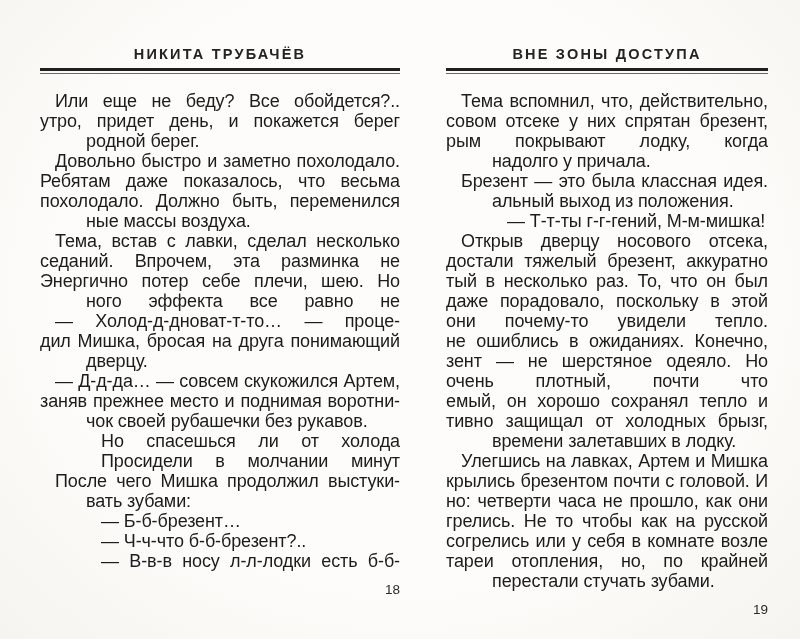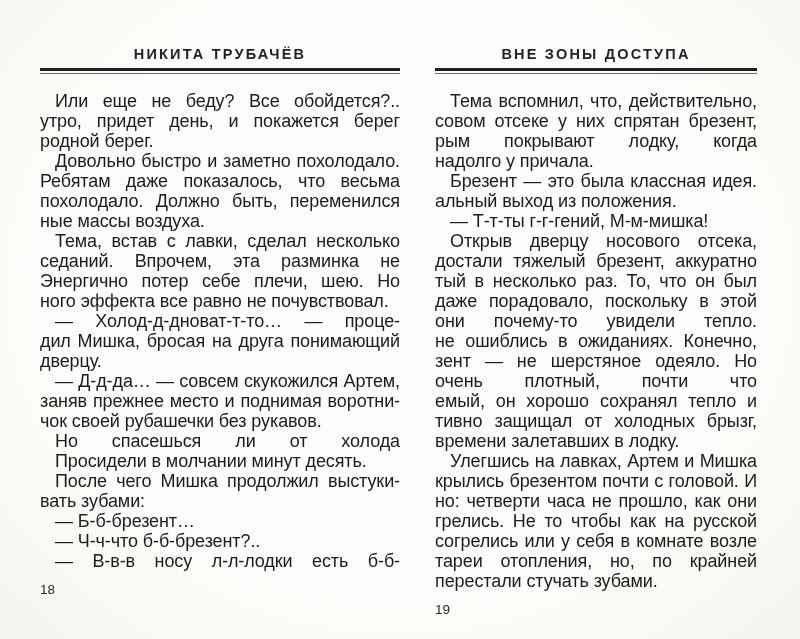--- a/index.html
+++ b/index.html
@@ -14,21 +14,21 @@
     background: radial-gradient(ellipse at 50% 45%, #fdfcfa 60%, #f6f4f0 100%);
     overflow: hidden;
     color: #1e1e1e;
     text-decoration: underline;
   }
   .page {
     position: absolute;
     top: 44px;
   }
   .page-left  { left: 40px;  width: 360px; }
-  .page-right { left: 435px; width: 322px; }
+  .page-right { left: 446px; width: 322px; }
   .running-head {
     text-align: center;
     font-size: 14.5px;
     font-weight: 700;
     letter-spacing: 2.2px;
     color: #232323;
     height: 20px;
     line-height: 20px;
     white-space: nowrap;
   }
@@ -45,25 +45,25 @@
     color: #1c1c1c;
   }
   .line {
     height: 20px;
     line-height: 20px;
     overflow: hidden;
     text-align: justify;
     text-align-last: justify;
     white-space: normal;
   }
-  .line.last { text-align-last: left; }
+  .line.last { text-align-last: left; margin-left: 46px; }
   .line.indent { text-indent: 15px; }
   .page-number {
     margin-top: 11px;
-    text-align: left;
+    text-align: right;
     font-size: 13.5px;
     color: #2a2a2a;
   }
 </style>
 </head>
 <body>
 
 <div class="book-spread">
 
   <div class="page page-left">

